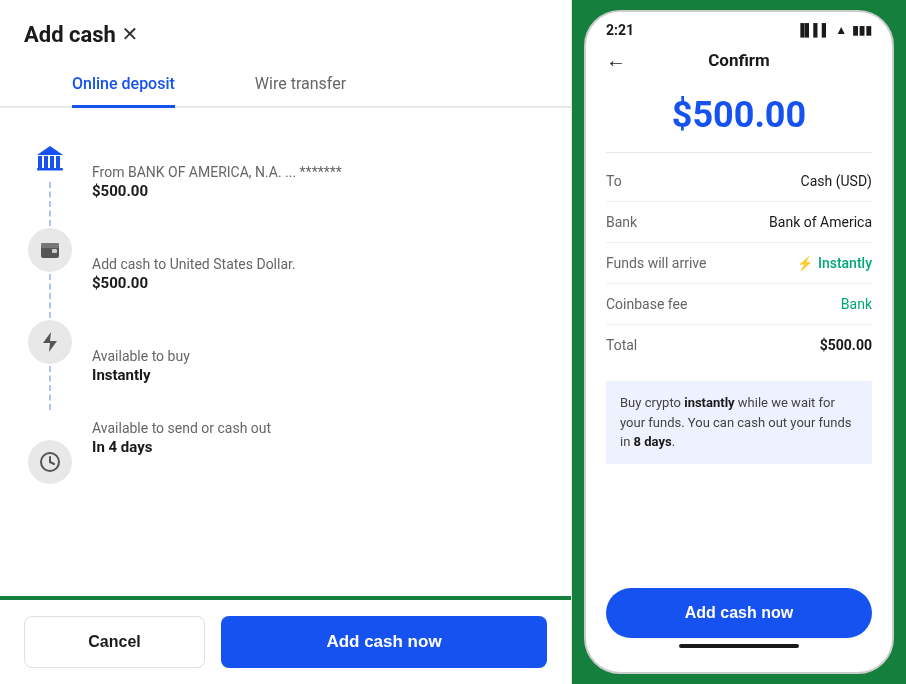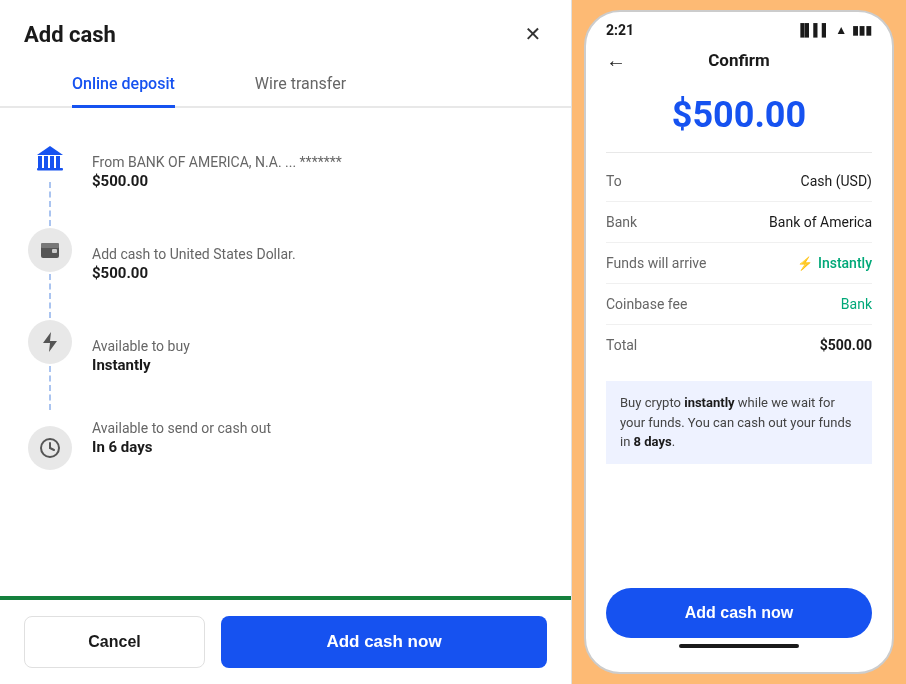--- a/index.html
+++ b/index.html
@@ -18,21 +18,21 @@
       height: 684px;
       background: #ffffff;
       border-right: 1px solid #e0e0e0;
       display: flex;
       flex-direction: column;
       position: relative;
     }
 
     .modal-header {
       display: flex;
-      justify-content: space-between;
+      justify-content: flex-start;
       align-items: center;
       padding: 20px 24px 16px;
     }
 
     .modal-title {
       font-size: 22px;
       font-weight: 700;
       color: #1a1a1a;
     }
 
@@ -74,21 +74,21 @@
     }
 
     .content-area {
       flex: 1;
       padding: 28px 24px;
       overflow-y: auto;
     }
 
     .step {
       display: flex;
-      align-items: center;
+      align-items: flex-end;
       margin-bottom: 0;
       position: relative;
     }
 
     .step-icon-col {
       width: 52px;
       display: flex;
       flex-direction: column;
       align-items: center;
       flex-shrink: 0;
@@ -183,21 +183,21 @@
       border-radius: 8px;
       font-size: 17px;
       font-weight: 700;
       cursor: pointer;
     }
 
     
     .right-panel {
       width: 334px;
       height: 684px;
-      background: #fdba74;
+      background: #15803d;
       display: flex;
       align-items: center;
       justify-content: center;
       padding: 10px;
     }
 
     .phone-frame {
       width: 310px;
       height: 664px;
       background: #ffffff;
@@ -434,21 +434,21 @@
         <div class="step-icon clock">
           <svg width="22" height="22" viewBox="0 0 22 22" fill="none">
             <circle cx="11" cy="11" r="9" stroke="#555" stroke-width="2" fill="none"></circle>
             <line x1="11" y1="11" x2="11" y2="6" stroke="#555" stroke-width="2" stroke-linecap="round"></line>
             <line x1="11" y1="11" x2="15" y2="13" stroke="#555" stroke-width="2" stroke-linecap="round"></line>
           </svg>
         </div>
       </div>
       <div class="step-content">
         <div class="step-label">Available to send or cash out</div>
-        <div class="step-value">In 6 days</div>
+        <div class="step-value">In 4 days</div>
       </div>
     </div>
 
   </div>
 
   <div class="footer">
     <button class="cancel-btn">Cancel</button>
     <button class="add-cash-btn">Add cash now</button>
   </div>
 </div>

